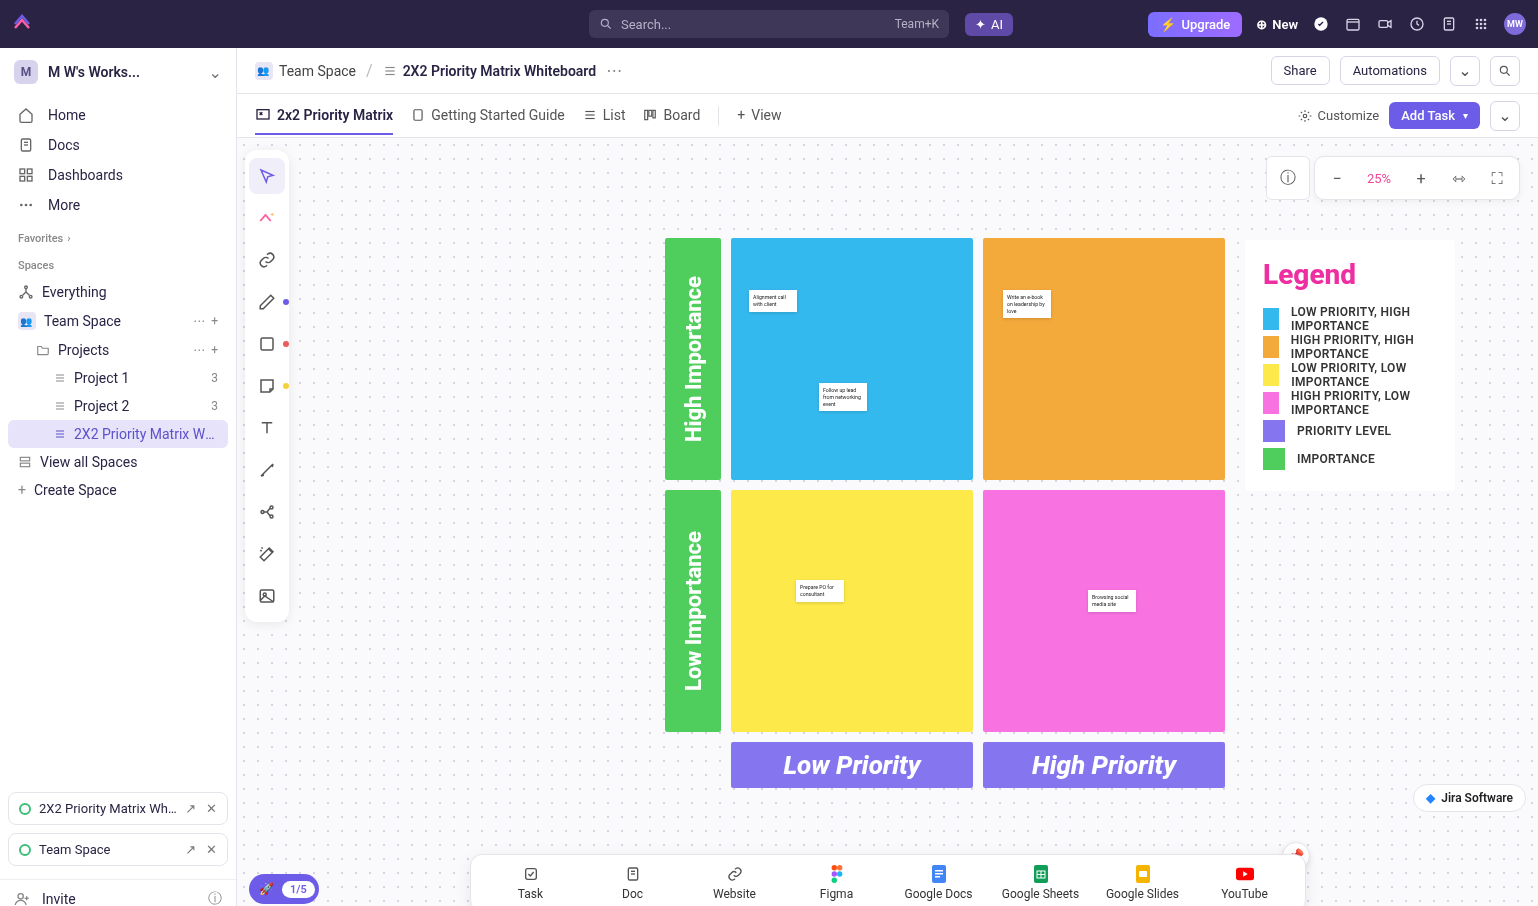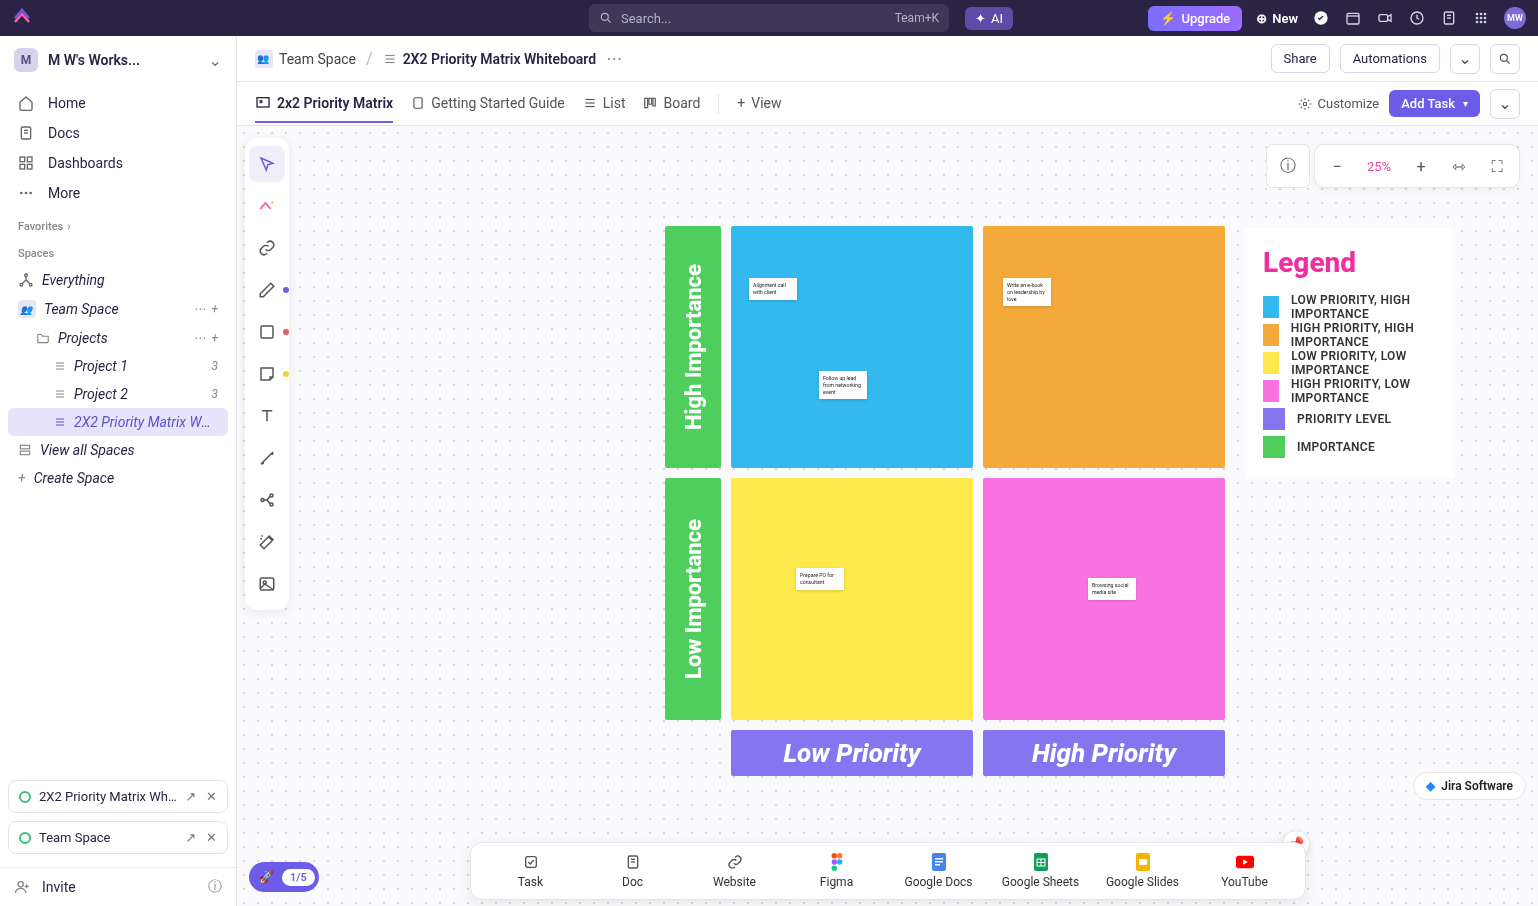--- a/index.html
+++ b/index.html
@@ -1,19 +1,19 @@
 <!DOCTYPE html>
 <html><head>
 <meta charset="utf-8">
 <style>
 * { box-sizing: border-box; margin: 0; padding: 0; font-family: -apple-system, BlinkMacSystemFont, "Segoe UI", Roboto, sans-serif; }
 html, body { width: 1538px; height: 906px; overflow: hidden; background: #fff; }
 
 
-.topbar { height: 36px; background: #2a2344; display: flex; align-items: center; padding: 0 12px; color: #fff; position: relative; }
+.topbar { height: 48px; background: #2a2344; display: flex; align-items: center; padding: 0 12px; color: #fff; position: relative; }
 .logo { width: 20px; height: 20px; }
 .search-pill { position: absolute; left: 50%; transform: translateX(-50%); background: #3e3757; border-radius: 6px; height: 28px; width: 360px; display: flex; align-items: center; padding: 0 10px; color: #b5b1c7; font-size: 13px; }
 .search-pill .kbd { margin-left: auto; font-size: 12px; color: #b5b1c7; }
 .ai-pill { background: #5f4aa8; border-radius: 6px; padding: 4px 10px; margin-left: 8px; font-size: 13px; display: flex; align-items: center; gap: 5px; }
 .topbar .right { margin-left: auto; display: flex; align-items: center; gap: 14px; }
 .upgrade-btn { background: linear-gradient(90deg,#7b6eff,#9d6bff); border-radius: 6px; padding: 5px 12px; font-size: 13px; display: flex; align-items: center; gap: 5px; font-weight: 500;}
 .new-btn { display: flex; align-items: center; gap: 5px; font-size: 13px; font-weight: 600; }
 .topbar .ico { width: 18px; height: 18px; display: flex; align-items: center; justify-content: center; color: #d7d3e6; }
 .avatar { width: 22px; height: 22px; border-radius: 50%; background: #7e6bd9; font-size: 9px; display: flex; align-items: center; justify-content: center; font-weight: 600; }
 
@@ -23,21 +23,21 @@
 .main { flex: 1; display: flex; flex-direction: column; position: relative; }
 
 
 .ws-header { display: flex; align-items: center; padding: 12px 14px; gap: 10px; }
 .ws-badge { width: 24px; height: 24px; border-radius: 6px; background: #d8d3ed; color: #5a4f84; font-size: 12px; font-weight: 700; display: flex; align-items: center; justify-content: center; }
 .ws-name { font-weight: 600; font-size: 14px; color: #2a2344; flex: 1; white-space: nowrap; overflow: hidden; text-overflow: ellipsis; }
 .nav-list { padding: 4px 8px; }
 .nav-item { display: flex; align-items: flex-end; gap: 12px; padding: 7px 10px; border-radius: 6px; font-size: 14px; color: #2a2344; cursor: pointer; }
 .nav-item .icon { width: 18px; color: #666; display: flex; }
 .section-label { font-size: 11px; font-weight: 500; color: #888; padding: 8px 18px 6px; text-transform: none; display:flex; align-items:center; gap:4px;}
-.tree-item { display: flex; align-items: center; gap: 8px; padding: 6px 10px; border-radius: 6px; font-size: 14px; color: #2a2344; cursor: pointer; margin: 0 8px; position: relative; font-style: italic; }
+.tree-item { display: flex; align-items: center; gap: 8px; padding: 6px 10px; border-radius: 6px; font-size: 14px; color: #2a2344; cursor: pointer; margin: 0 8px; position: relative; }
 .tree-item.indent-1 { padding-left: 28px; }
 .tree-item.indent-2 { padding-left: 46px; }
 .tree-item.active { background: #e6e3fb; color: #5d51c8; }
 .tree-item .tail { margin-left: auto; display: flex; gap: 6px; color: #888; font-size: 12px; }
 .bottom-chips { position: absolute; bottom: 52px; left: 8px; right: 8px; display: flex; flex-direction: column; gap: 8px; }
 .chip { border: 1px solid #e5e4eb; border-radius: 8px; padding: 8px 10px; display: flex; align-items: center; gap: 8px; font-size: 13px; color: #2a2344; background:#fff;}
 .chip .dot { width: 12px; height: 12px; border-radius: 50%; border: 2px solid #3ebe7a; background:#fff;}
 .chip .x { margin-left: auto; color: #777; }
 .chip .out { color: #777; margin-left: auto; margin-right: 2px; }
 .sb-footer { position: absolute; bottom: 0; left: 0; right: 0; border-top: 1px solid #eee; padding: 10px 14px; display: flex; align-items: center; gap: 12px; font-size: 14px; color: #2a2344; }

